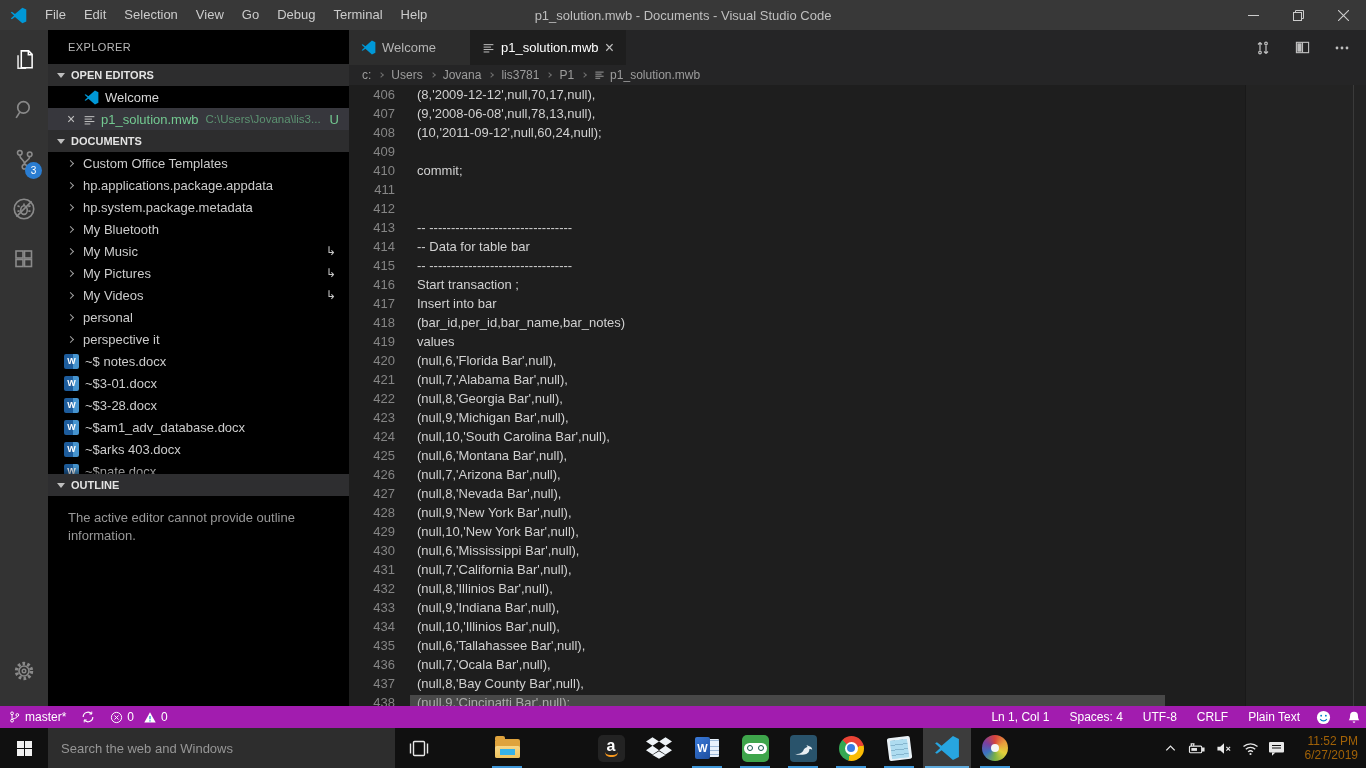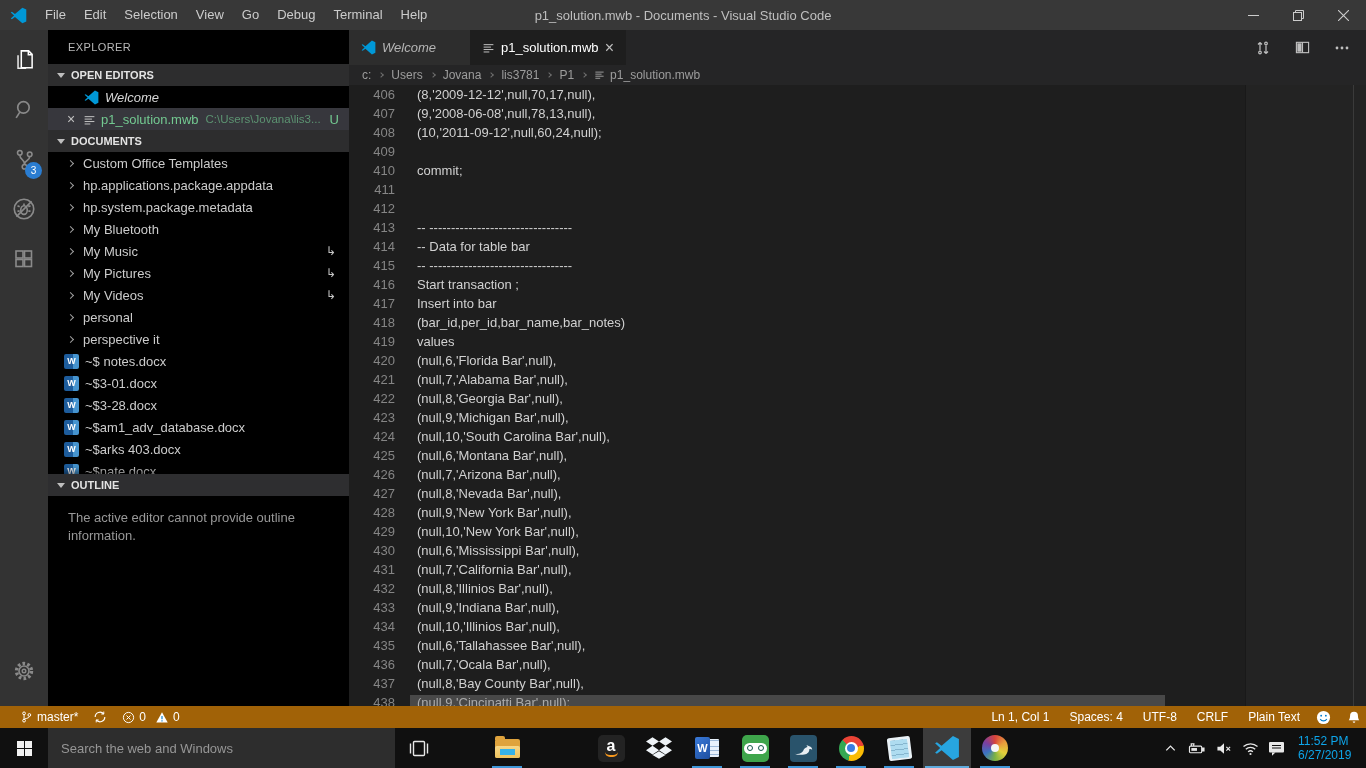--- a/index.html
+++ b/index.html
@@ -24,21 +24,21 @@
 .sec-head{height:22px;background:#2d2d2e;display:flex;align-items:center;padding-left:9px;font-size:11px;font-weight:bold;color:#e3e3e3;flex-shrink:0}
 .caret{width:0;height:0;border-left:4px solid transparent;border-right:4px solid transparent;border-top:5px solid #bebebe;margin-right:6px}
 .row{height:22px;display:flex;align-items:center;flex-shrink:0}
 .oe-welcome{padding-left:36px}
 .oe-active{background:#37373d;padding-left:19px}
 .x-close{color:#c0c0c0;font-size:14px;width:16px;line-height:14px}
 .oe-name{color:#73c991;margin-left:5px}
 .oe-path{color:rgba(115,201,145,.62);margin-left:7px;white-space:nowrap;overflow:hidden;font-size:11.5px}
 .oe-u{flex-shrink:0}
 .oe-u{margin-left:auto;margin-right:10px;color:#73c991}
-.it{font-style:italic;margin-left:6px;color:#d7d7d7}
+.it{margin-left:6px;color:#d7d7d7}
 .docs{height:322px;overflow:hidden;flex-shrink:0}
 .doc-row{padding-left:20px}
 .doc-row.file{padding-left:16px}
 .chev{width:5px;height:5px;border-right:1px solid #9f9f9f;border-top:1px solid #9f9f9f;transform:rotate(45deg);margin-right:10px}
 .word-ico{width:15px;height:15px;border-radius:2px;background:linear-gradient(90deg,#1d5c9c 60%,#4694cf 60%);color:#fff;font-size:9px;font-weight:bold;display:flex;align-items:center;justify-content:center;margin-right:6px;flex-shrink:0}
 .symlink{margin-left:auto;margin-right:13px;color:#c5c5c5;font-size:12px}
 .outline-head{position:relative;z-index:2;background:#2e2e30;box-shadow:0 -5px 6px -2px rgba(0,0,0,.5)}
 .outline-msg{padding:13px 20px 0 20px;color:#989898;line-height:18px;font-size:13px}
 
 .editor{flex:1;display:flex;flex-direction:column;background:#1e1e1e;min-width:0}
@@ -54,36 +54,36 @@
 .crumb-sep{width:4px;height:4px;border-right:1px solid #6f6f6f;border-top:1px solid #6f6f6f;transform:rotate(45deg);margin:0 7px}
 .crumb-ico{margin-right:5px}
 .code{flex:1;position:relative;font-family:Liberation Sans, sans-serif;font-size:13px;line-height:19px;color:#d1d1d1;overflow:hidden}
 .cl{display:flex;height:19px;white-space:pre}
 .ln{width:46px;min-width:46px;text-align:right;color:#858585}
 .ct{padding-left:22px}
 .hscroll{position:absolute;left:61px;width:755px;bottom:0;height:11px;background:rgba(125,125,125,.45);z-index:3}
 .right-panel{position:absolute;top:0;right:0;bottom:0;width:121px;background:#232323;border-left:1px solid #191919}
 .right-panel:after{content:"";position:absolute;right:12px;top:0;bottom:0;width:1px;background:#3a3a3a}
 
-.statusbar{height:22px;background:#a16207;color:#fff;display:flex;align-items:center;font-size:12px;padding:0 5px 0 20px}
+.statusbar{height:22px;background:#a21caf;color:#fff;display:flex;align-items:center;font-size:12px;padding:0 5px 0 8px}
 .sb-item{display:flex;align-items:center;margin-right:15px;gap:4px}
 .sb-right{margin-left:auto;display:flex;align-items:center;gap:16px}
 
 .taskbar{height:40px;background:#101010;display:flex;align-items:stretch}
 .tk-start{width:48px;display:flex;align-items:center;justify-content:center}
 .winlogo{display:grid;grid-template-columns:7px 7px;grid-template-rows:7px 7px;gap:1px}
 .winlogo i{background:#f2f2f2}
 .tk-search{width:347px;background:#2d2d2d;display:flex;align-items:center;padding-left:13px;color:#969696;font-size:13px}
 .tk-btn{width:48px;display:flex;align-items:center;justify-content:center}
 .slot{width:48px;display:flex;align-items:center;justify-content:center;position:relative}
 .slot.running:after{content:"";position:absolute;bottom:0;left:9px;right:9px;height:2px;background:#3f97d8}
 .slot.active{background:#3c3c3c}
 .slot.active:after{left:2px;right:2px;background:#5fabdd}
 .tray{margin-left:auto;display:flex;align-items:center;gap:9px;padding-right:8px}
-.clock{font-size:12px;line-height:14px;color:#0ea5e9;margin-left:4px;width:60px}
+.clock{text-align:right;font-size:12px;line-height:14px;color:#a16207;margin-left:4px;width:60px}
 
 .fold{position:relative;width:25px;height:19px}
 .fold .fb{position:absolute;inset:0;background:#dfa33d;border-radius:2px}
 .fold .fb:before{content:"";position:absolute;top:-3px;left:0;width:10px;height:4px;background:#dfa33d;border-radius:2px 2px 0 0}
 .fold .ff{position:absolute;left:0;right:0;bottom:0;height:12px;background:linear-gradient(#f8d787,#eec35e);border-radius:2px}
 .fold .fs{position:absolute;left:5px;right:5px;bottom:3px;height:6px;background:#35b2e8}
 .amz{width:27px;height:27px;background:#232323;border-radius:5px;display:flex;flex-direction:column;align-items:center;justify-content:center;color:#fff}
 .amz b{font-size:16px;line-height:13px;font-weight:bold}
 .amz i{width:13px;height:5px;border-bottom:2px solid #f7981d;border-radius:0 0 8px 8px}
 .wordtile{display:flex;align-items:center}

